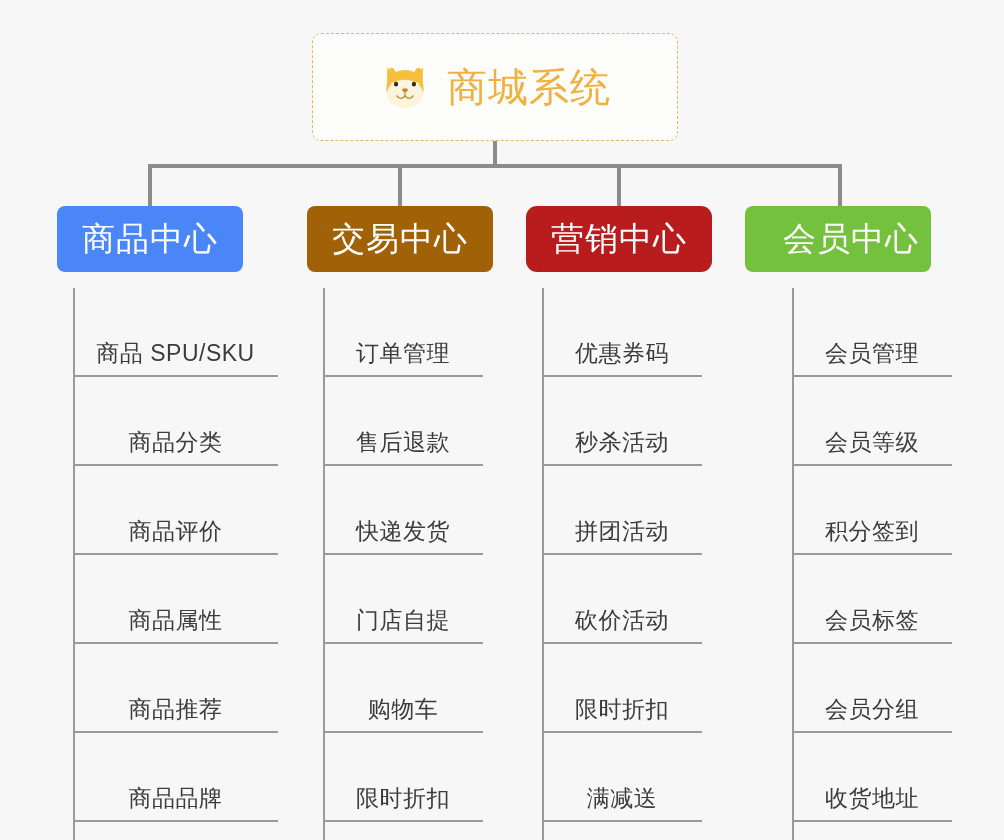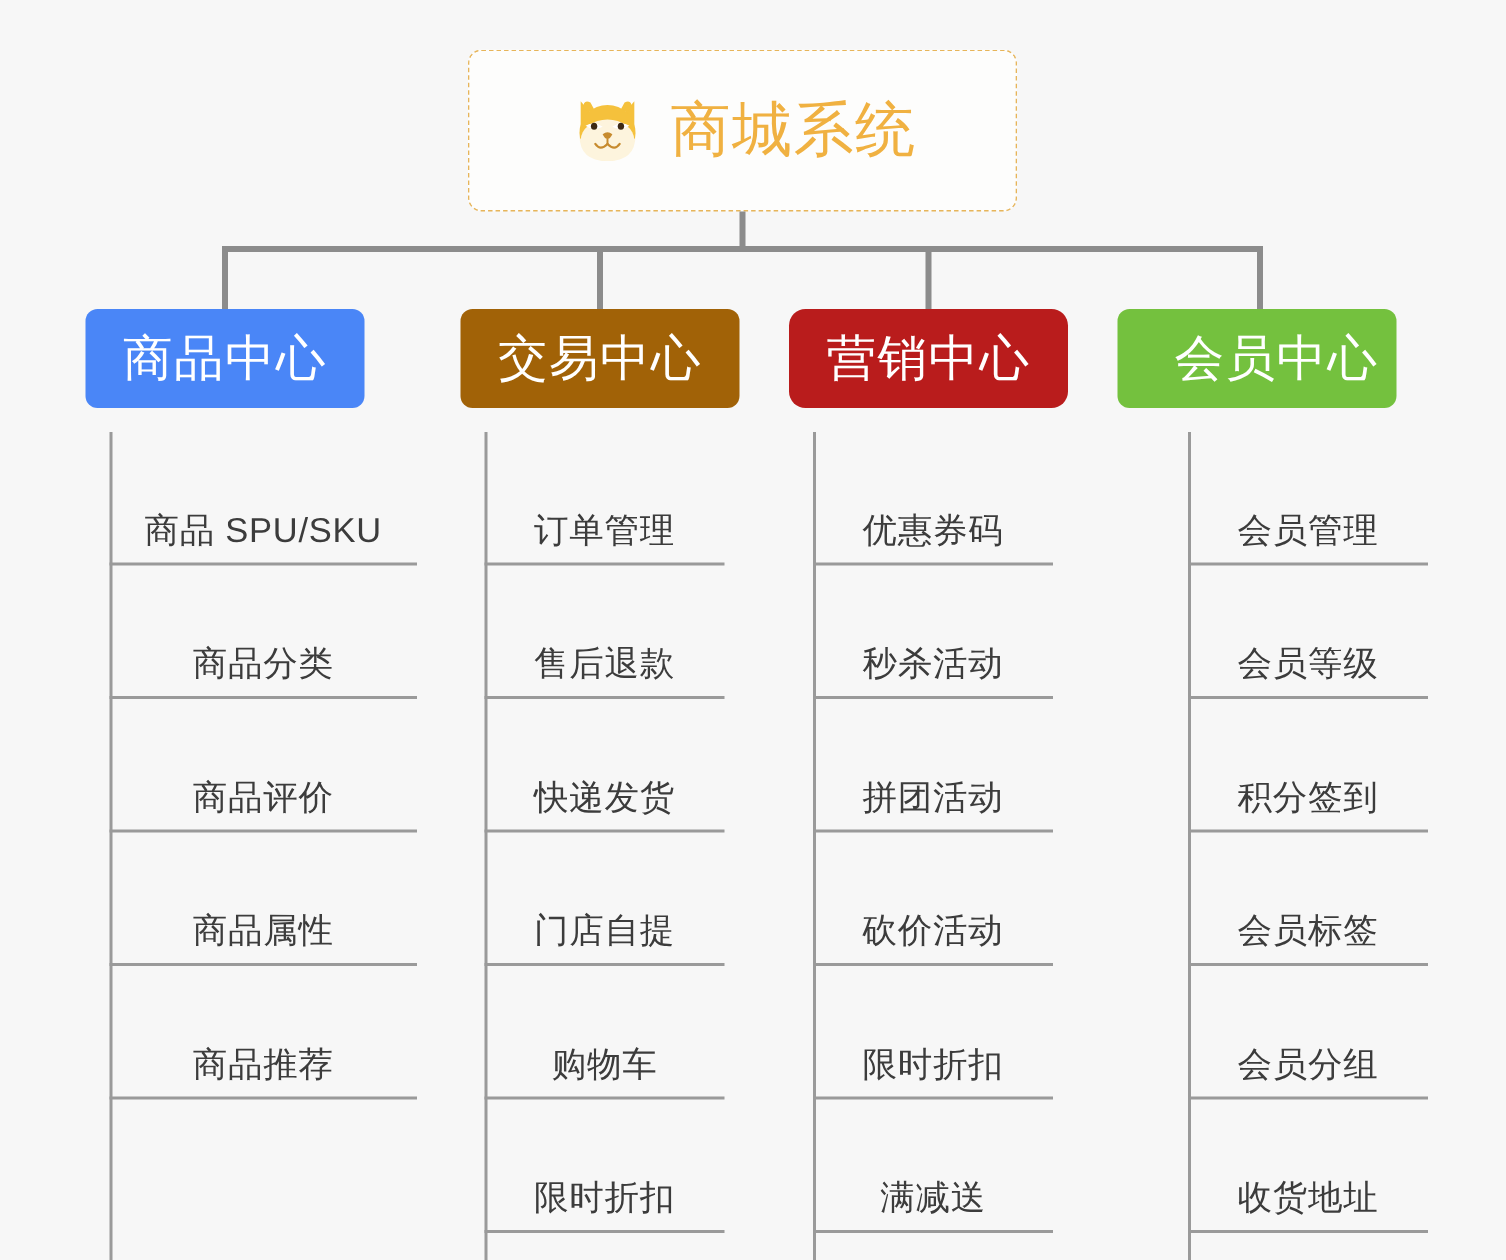--- a/index.html
+++ b/index.html
@@ -164,20 +164,23 @@
     </div>
     <div class="leaf-item">
       <span class="leaf-label">商品评价</span>
     </div>
     <div class="leaf-item">
       <span class="leaf-label">商品属性</span>
     </div>
     <div class="leaf-item">
       <span class="leaf-label">商品推荐</span>
     </div>
+    <div class="leaf-item">
+      <span class="leaf-label">商品品牌</span>
+    </div>
   </div>
 
   <div class="leaf-col" style="left:323px; width:160px;">
     <div class="leaf-rail" style="height:552px;"></div>
     <div class="leaf-item">
       <span class="leaf-label">订单管理</span>
     </div>
     <div class="leaf-item">
       <span class="leaf-label">售后退款</span>
     </div>

